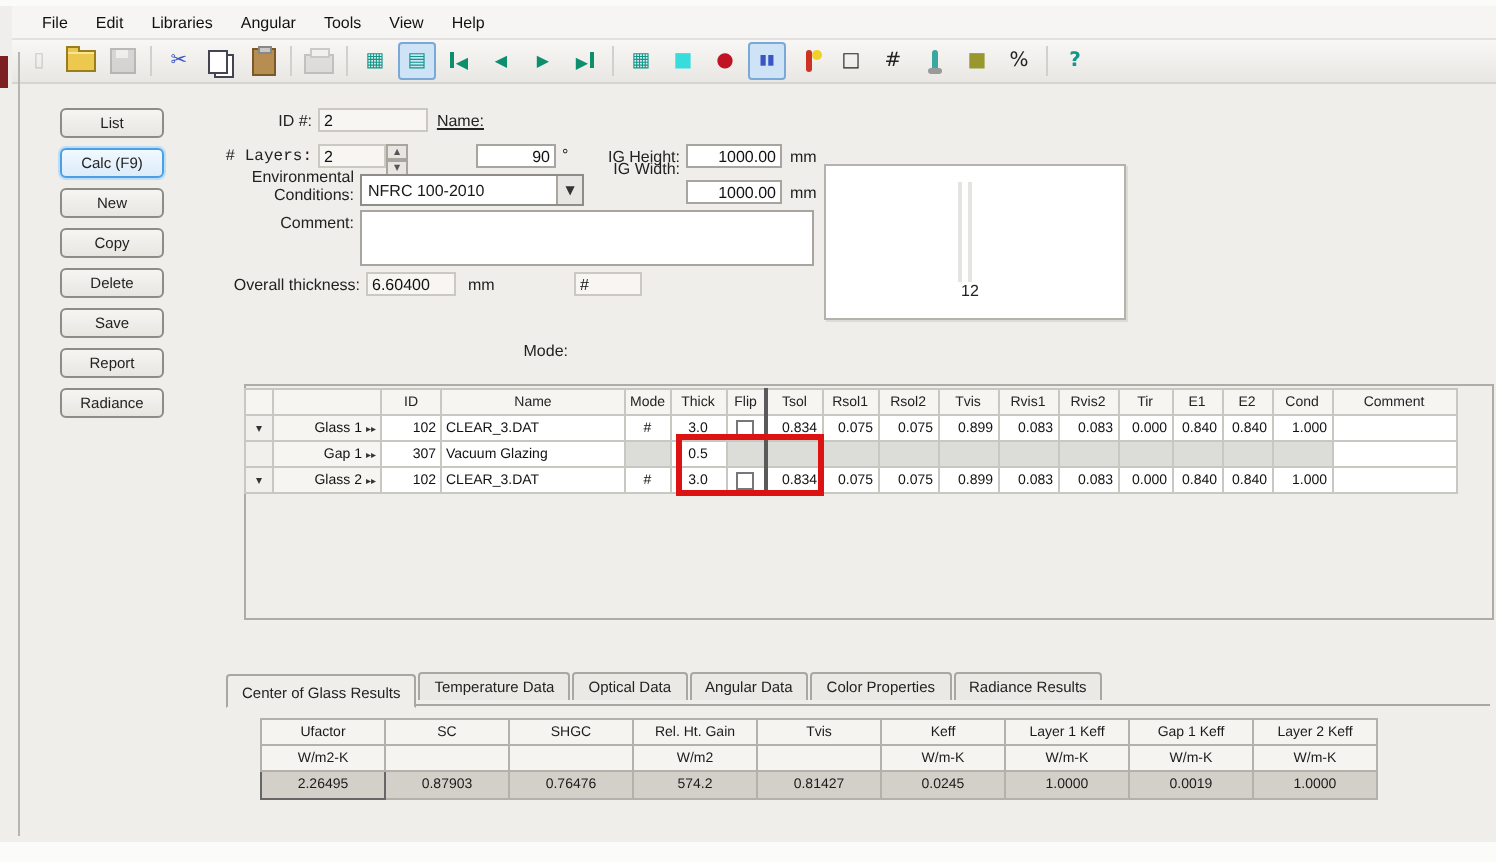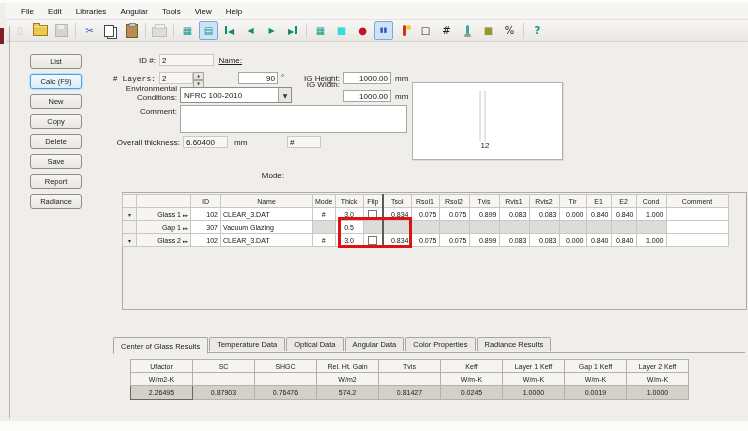--- a/index.html
+++ b/index.html
@@ -90,21 +90,21 @@
   .ltab td.ctr{text-align:center;}
   .ltab td.lab{text-align:right;background:#f6f5f2;}
   .ltab td.selcell{background:#f1f0ed;text-align:center;font-family:"DejaVu Sans",sans-serif;font-size:6px;color:#333;}
   .ltab td.gx{background:#dcdcd9;}
   .ltab td.divL,.ltab th.divL{border-left:2px solid #5a5a5a;}
   .arrows{font-family:"DejaVu Sans",sans-serif;font-size:5px;color:#333;margin-left:2px;}
   .cb{display:inline-block;width:7px;height:7px;border:1px solid #777;background:#fff;vertical-align:middle;}
   .hilite{left:338px;top:217px;width:68px;height:25px;border:3px solid #dd1212;z-index:5;pointer-events:none;}
 
   
-  .tabbar{left:113px;top:336px;width:632px;height:17px;display:flex;align-items:center;
+  .tabbar{left:113px;top:336px;width:632px;height:17px;display:flex;align-items:flex-start;
           border-bottom:1px solid #a9a7a2;box-sizing:border-box;}
   .tab{padding:2px 7px 2px;font-size:7.5px;background:#ebe9e5;border:1px solid #a9a7a2;border-bottom:none;
        margin-right:1px;color:#222;border-radius:2px 2px 0 0;}
   .tab.active{background:#f0eeeb;padding-top:4px;position:relative;top:1px;border-bottom:1px solid #f0eeeb;}
 
   
   .rtab{position:absolute;left:130px;top:359px;table-layout:fixed;font-size:7px;}
   .rtab td{border:1px solid #b3b1ac;text-align:center;height:13px;padding:0 1px;background:#f5f4f1;
            overflow:hidden;white-space:nowrap;box-sizing:border-box;}
   .rtab tr.vals td{background:#d3d0c9;height:14px;}

